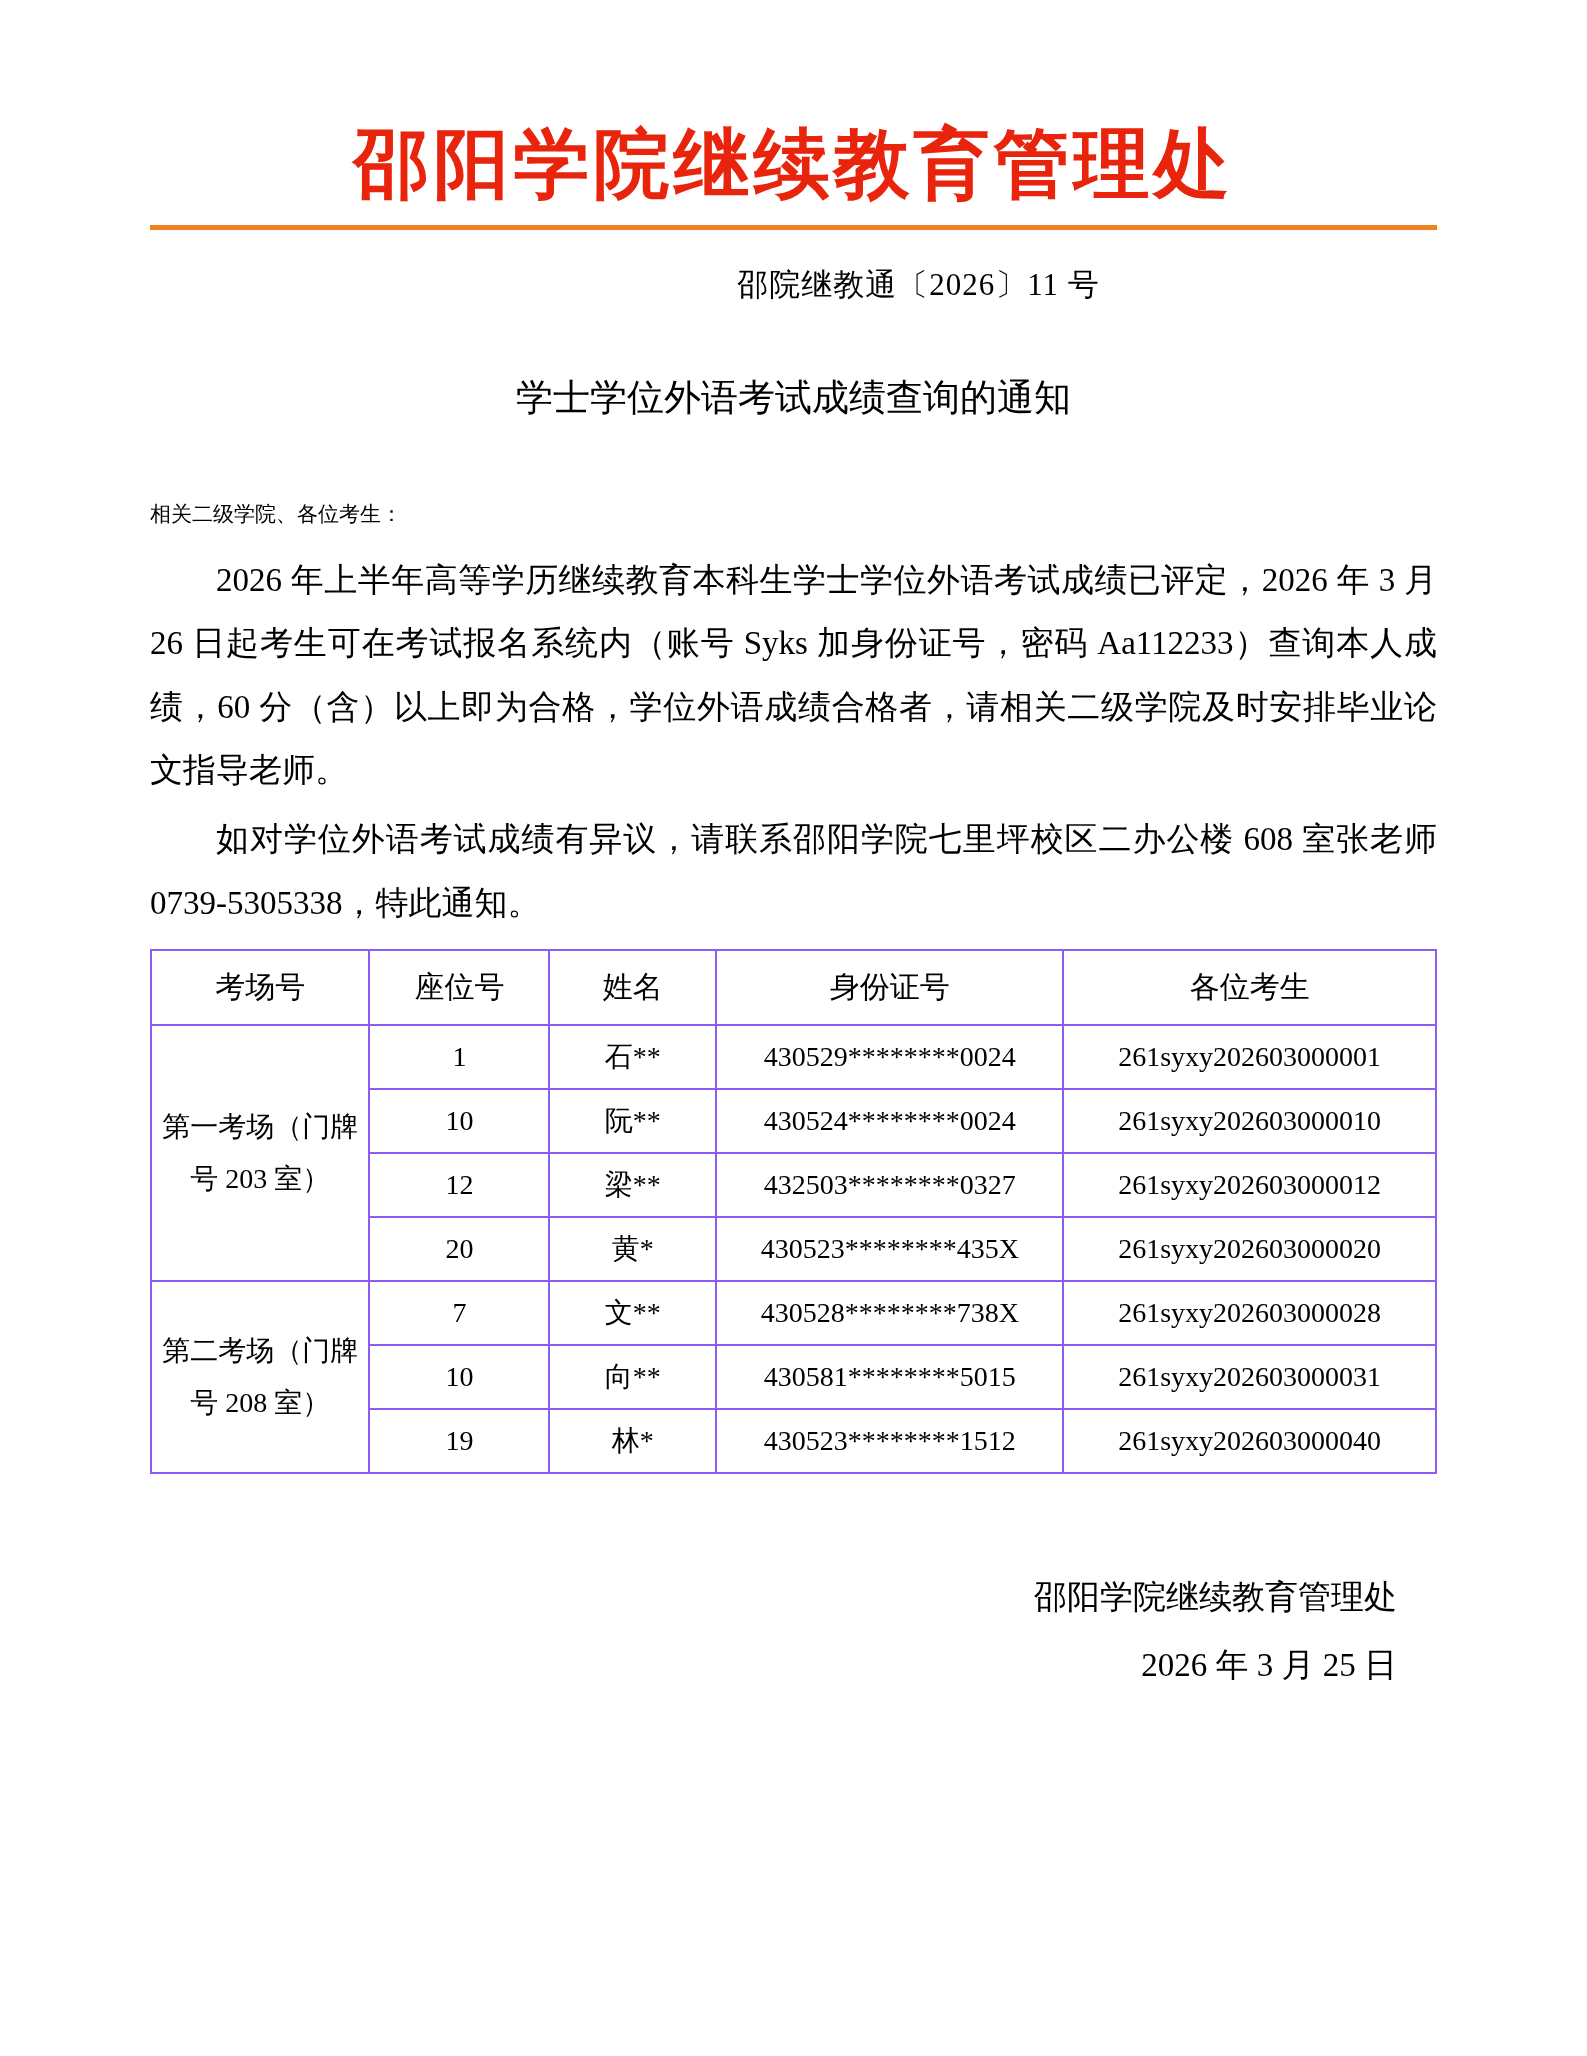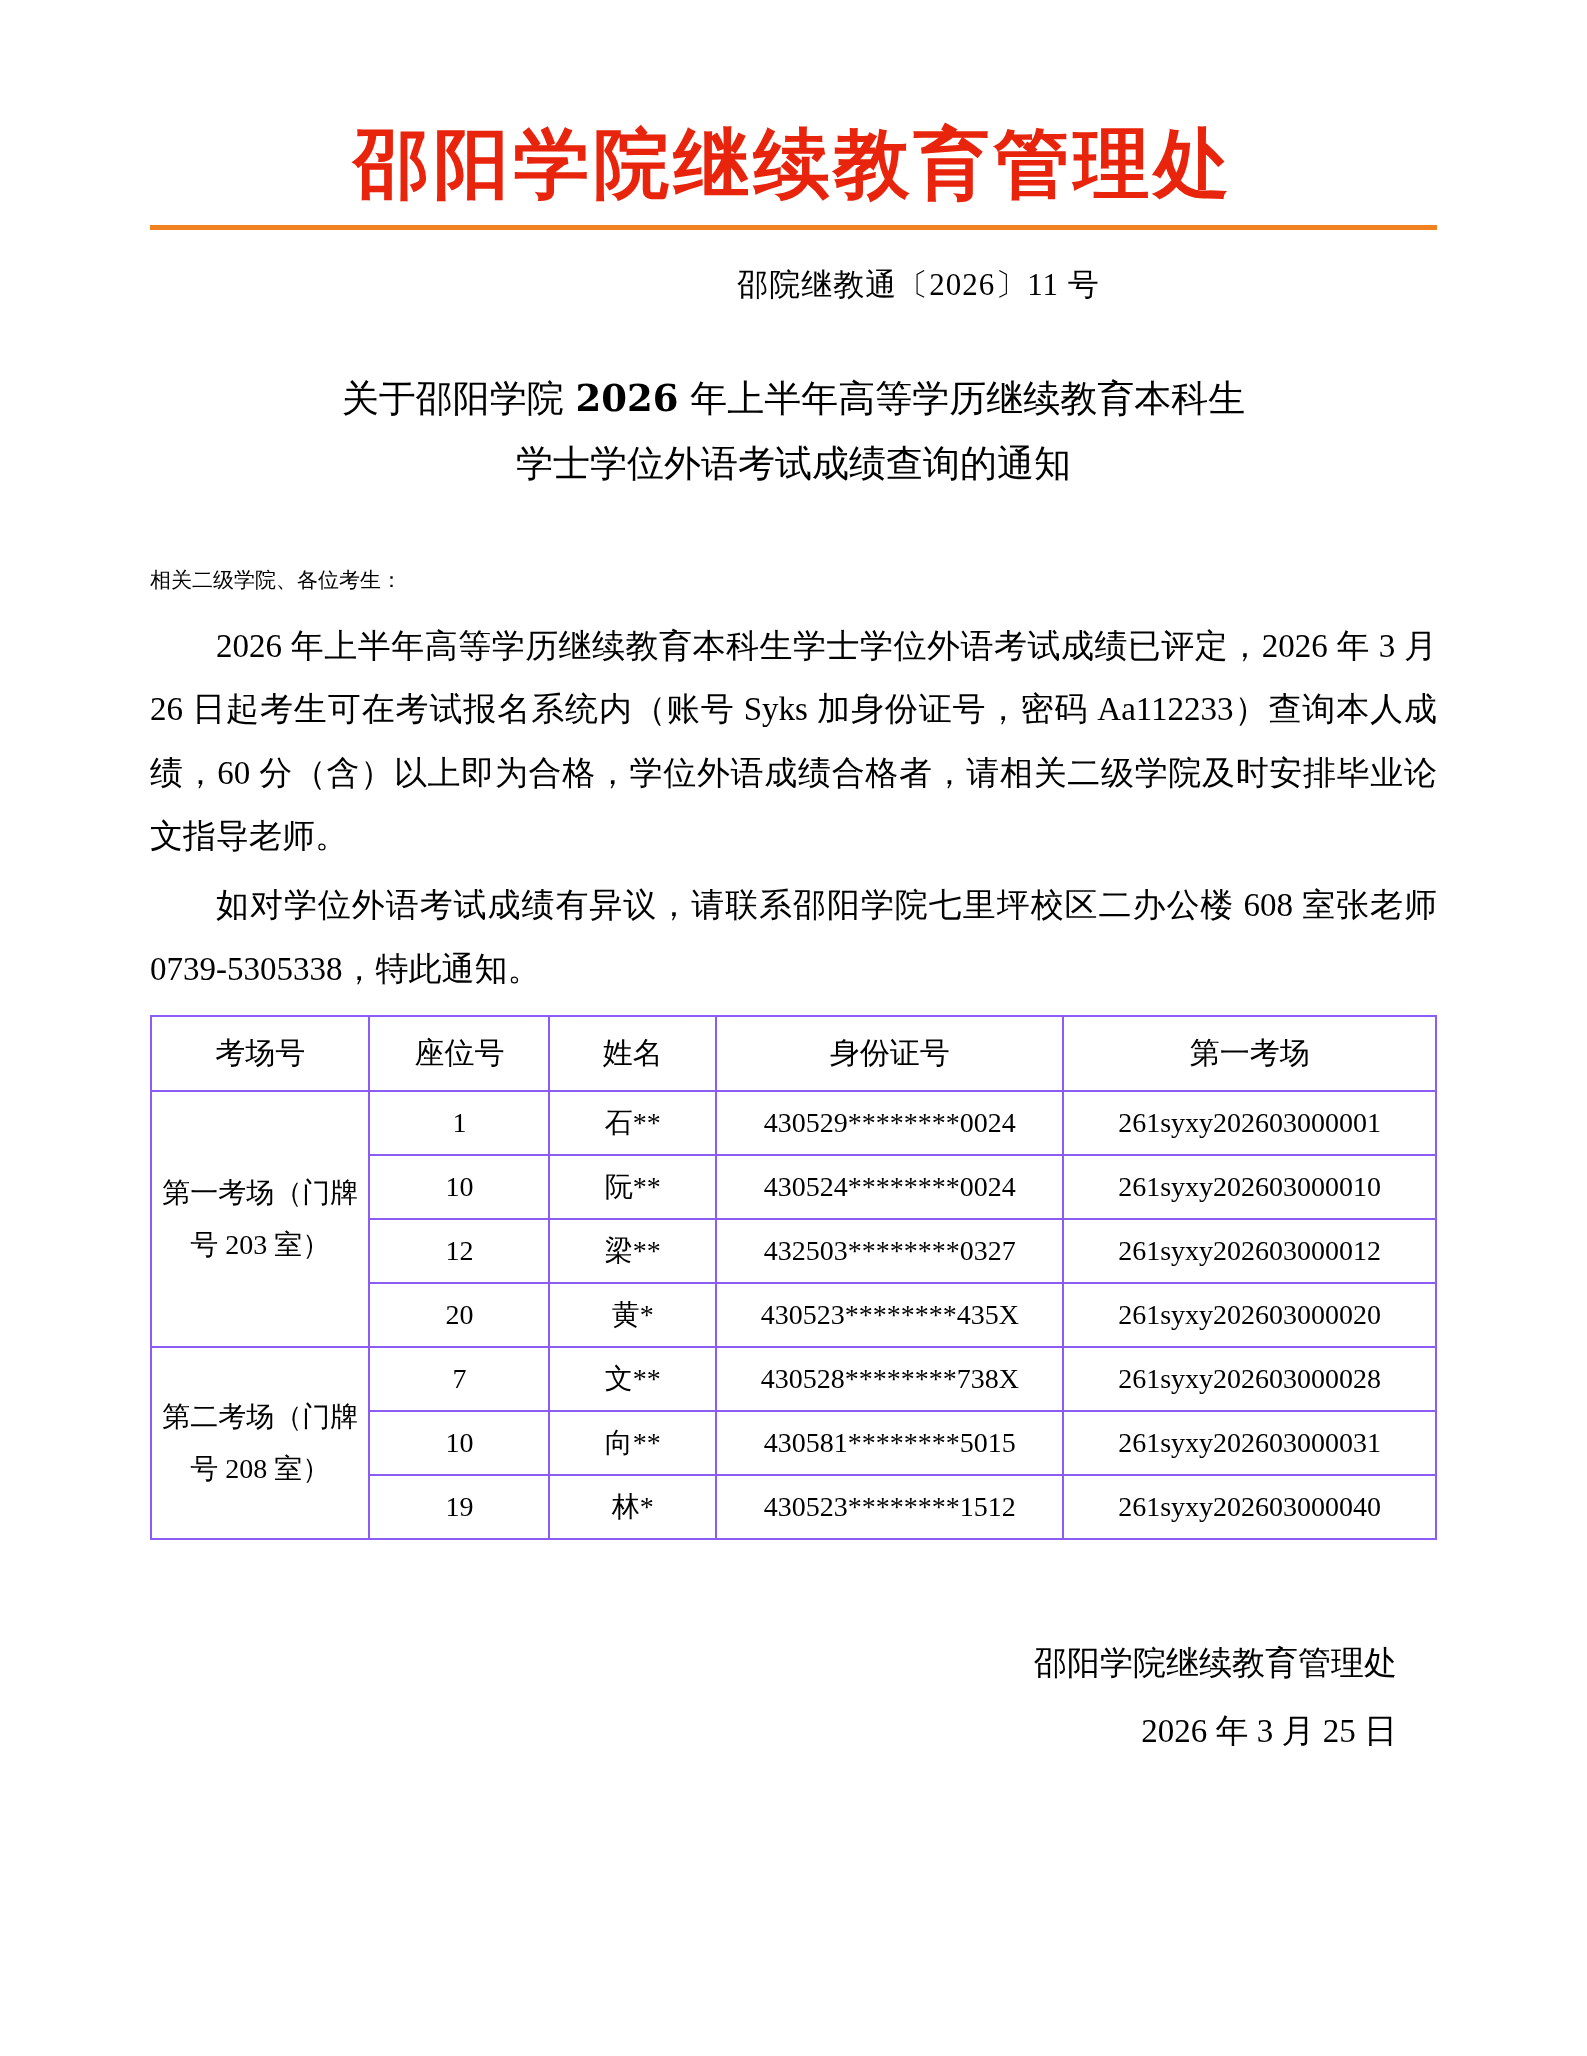--- a/index.html
+++ b/index.html
@@ -107,21 +107,20 @@
 <body>
 
 <div class="page">
 
   <h1 class="masthead">邵阳学院继续教育管理处</h1>
   <div class="rule"></div>
 
   <div class="doc-number">邵院继教通〔2026〕11 号</div>
 
   <div class="title">
-    <div><span>关于邵阳学院 </span><b>2026</b><span> 年上半年高等学历继续教育本科生</span></div>
     <div>学士学位外语考试成绩查询的通知</div>
   </div>
 
   <div class="salutation">相关二级学院、各位考生：</div>
 
   <p class="body-par">2026 年上半年高等学历继续教育本科生学士学位外语考试成绩已评定，2026 年 3 月 26 日起考生可在考试报名系统内（账号 Syks 加身份证号，密码 Aa112233）查询本人成绩，60 分（含）以上即为合格，学位外语成绩合格者，请相关二级学院及时安排毕业论文指导老师。</p>
   <p class="body-par">如对学位外语考试成绩有异议，请联系邵阳学院七里坪校区二办公楼 608 室张老师 0739-5305338，特此通知。</p>
 
   <table class="exam">
     <colgroup>
@@ -130,21 +129,21 @@
         <col class="c3">
         <col class="c4">
         <col class="c5">
     </colgroup>
     <thead>
       <tr>
         <th>考场号</th>
         <th>座位号</th>
         <th>姓名</th>
         <th>身份证号</th>
-        <th>第一考场</th>
+        <th>各位考生</th>
       </tr>
     </thead>
     <tbody>
       <tr>
         <td class="room" rowspan="4">第一考场（门牌号 203 室）</td>
         <td>1</td>
         <td>石**</td>
         <td>430529********0024</td>
         <td>261syxy202603000001</td>
       </tr>

